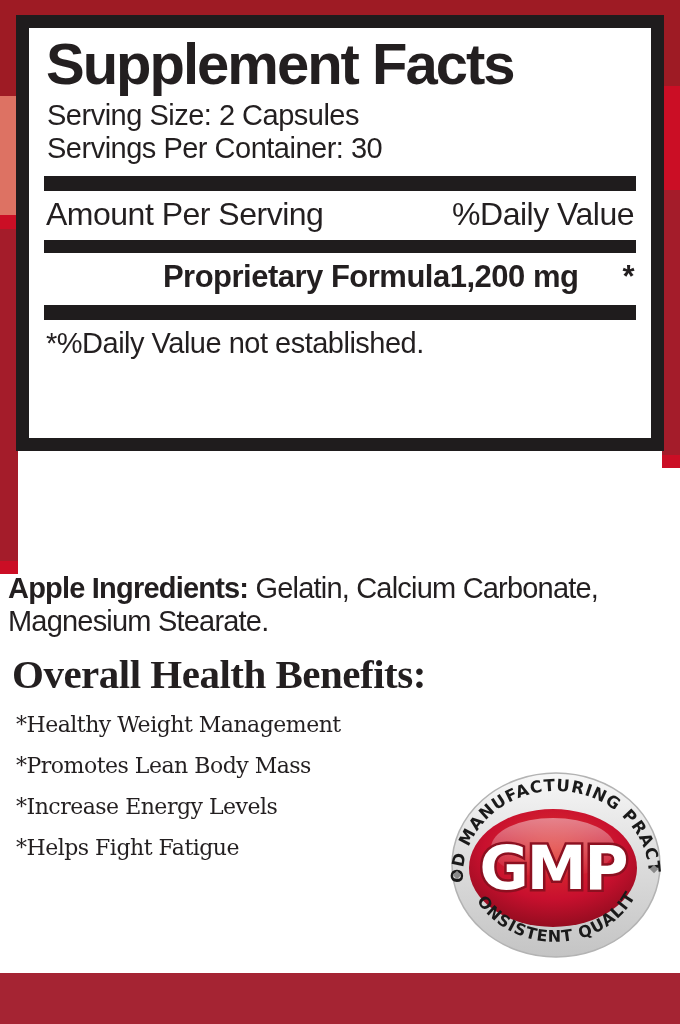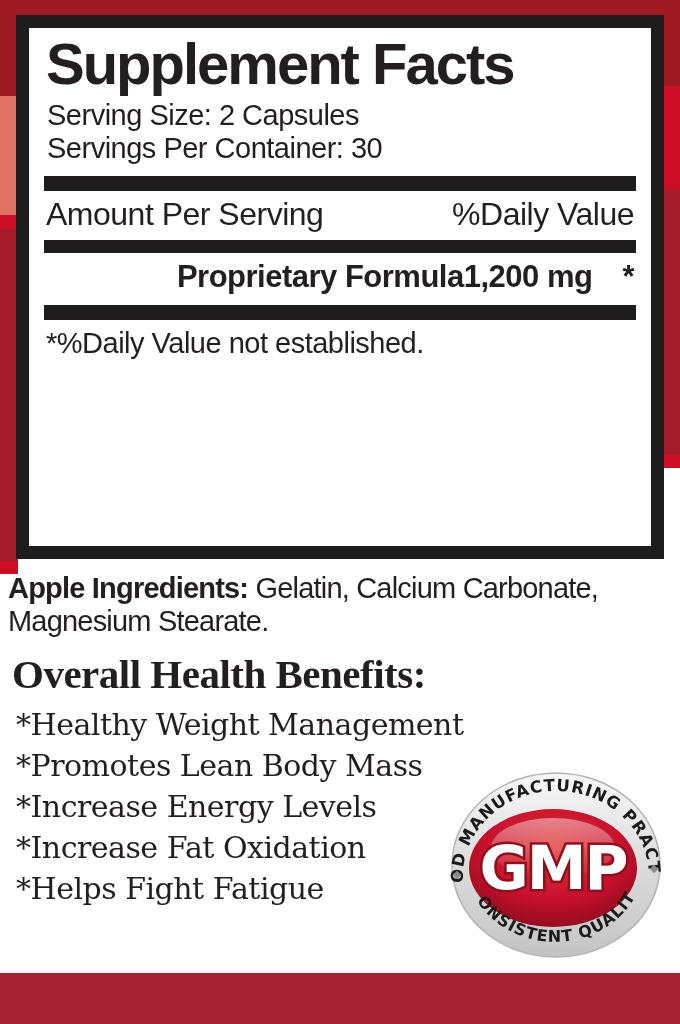--- a/index.html
+++ b/index.html
@@ -19,21 +19,21 @@
   #bg-left-4     {left:0;   top:229px;width:18px;height:332px;background:#a41c2a;}
   #bg-left-5     {left:0;   top:561px;width:18px;height:13px; background:#cb0e25;}
   #bg-right-1    {left:662px;top:16px;width:18px;height:70px; background:#9e1b24;}
   #bg-right-2    {left:662px;top:86px;width:18px;height:104px;background:#cb0e25;}
   #bg-right-3    {left:662px;top:190px;width:18px;height:265px;background:#a41c2a;}
   #bg-right-4    {left:662px;top:455px;width:18px;height:13px;background:#cb0e25;}
   #bg-bottom     {left:0;   top:973px;width:680px;height:51px;background:#a52433;}
 
   
   .facts-box{
-    left:16px; top:15px; width:648px; height:544px;
+    left:16px; top:15px; width:648px; height:436px;
     box-sizing:border-box;
     border:13px solid #1f1c1d;
     background:#ffffff;
     padding:4px 15px 0 15px;
   }
   .facts-title{
     font-size:58px;font-weight:bold;letter-spacing:-2px;
     line-height:1.02;margin:2px 0 6px 2px;white-space:nowrap;
   }
   .serving-line{font-size:29px;line-height:1.12;margin-left:3px;letter-spacing:-0.5px;}
@@ -43,42 +43,42 @@
   .bar-3{height:15px;margin-top:8px;}
   .aps-row{
     display:flex;justify-content:space-between;align-items:baseline;
     font-size:32px;letter-spacing:-0.5px;padding:5px 2px 7px 2px;
   }
   .formula-row{
     display:flex;justify-content:flex-end;align-items:baseline;
     font-weight:bold;font-size:31px;letter-spacing:-0.5px;
     padding:6px 2px 2px 2px;
   }
-  .formula-right{display:flex;gap:30px;align-items:baseline;}
+  .formula-right{display:flex;gap:44px;align-items:baseline;}
   .ingredients-para{
     font-size:27.5px;line-height:1.18;letter-spacing:-0.6px;
     text-align:justify;margin:2px 0 0 2px;width:596px;
   }
   .footnote{font-size:29px;letter-spacing:-0.5px;padding:7px 2px 0 2px;}
 
   
   .other-ingredients{
     left:8px;top:572px;width:666px;
     font-size:29px;line-height:1.15;letter-spacing:-0.8px;
   }
   .other-ingredients b{font-weight:bold;}
   .benefits-heading{
     left:12px;top:650px;
     font-family:"Liberation Serif", serif;
     font-size:41px;font-weight:bold;letter-spacing:-0.5px;
   }
   .benefits-list{
     left:16px;top:704px;width:460px;
     font-family:"DejaVu Serif", serif;
-    font-size:30px;line-height:41px;letter-spacing:-0.5px;
+    font-size:22px;line-height:41px;letter-spacing:-0.5px;
   }
   .gmp-badge{left:448px;top:768px;width:216px;height:194px;}
 </style>
 </head>
 <body>
 
 <div class="bg" id="bg-top"></div>
 <div class="bg" id="bg-left-1"></div>
 <div class="bg" id="bg-left-2"></div>
 <div class="bg" id="bg-left-3"></div>
@@ -120,21 +120,20 @@
 
 <div class="abs other-ingredients">
   <b>Apple Ingredients:</b><span> Gelatin, Calcium Carbonate, Magnesium Stearate.</span>
 </div>
 
 <div class="abs benefits-heading">Overall Health Benefits:</div>
 <div class="abs benefits-list">
   <div>*Healthy Weight Management</div>
   <div>*Promotes Lean Body Mass</div>
   <div>*Increase Energy Levels</div>
-  <div>*Increase Fat Oxidation</div>
   <div>*Helps Fight Fatigue</div>
 </div>
 
 <div class="abs gmp-badge">
   <svg width="216" height="194" viewBox="0 0 216 194">
     <defs>
       <linearGradient id="silverGrad" x1="0" y1="0" x2="0" y2="1">
         <stop offset="0" stop-color="#f7f7f7"></stop>
         <stop offset="0.5" stop-color="#dcdcdc"></stop>
         <stop offset="1" stop-color="#c4c4c4"></stop>

